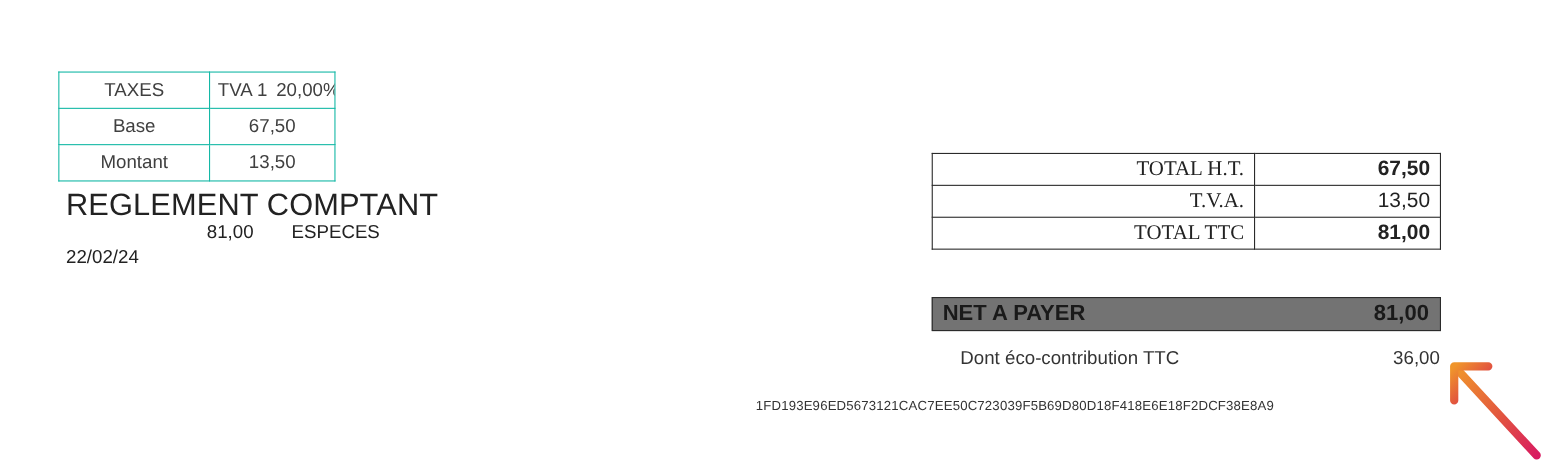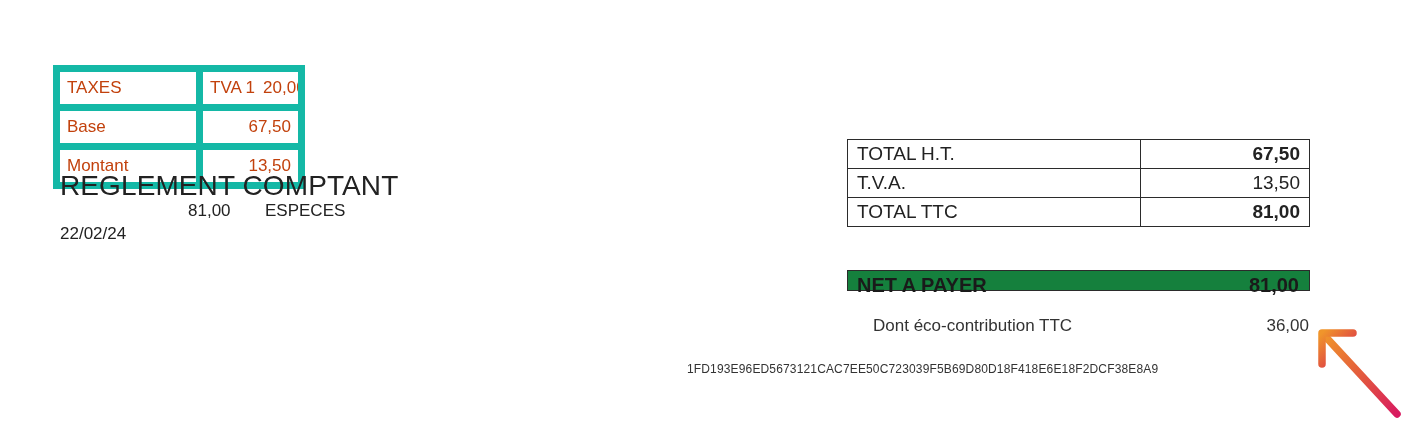--- a/index.html
+++ b/index.html
@@ -23,28 +23,29 @@
     left: 53px;
     top: 65px;
     width: 252px;
   }
   table.taxes {
     border-collapse: collapse;
     width: 252px;
     table-layout: fixed;
   }
   table.taxes td {
-    border: 7px solid #14b8a6;
+    border: 1px solid #14b8a6;
     height: 32px;
     padding: 0 7px;
     font-size: 17px;
-    color: #c2410c;
+    color: #404040;
     line-height: 32px;
     white-space: nowrap;
     overflow: hidden;
+    text-align: center;
   }
   td.tx-label { width: 122px; text-align: left; }
   td.tx-value { width: 130px; text-align: right; }
   td.tx-head-value {
     text-align: left;
     font-size: 14px;
     padding-left: 11px;
   }
   .tva-code { margin-right: 8px; }
 
@@ -87,33 +88,33 @@
   table.totals td {
     border: 1px solid #2b2b2b;
     height: 28px;
     line-height: 28px;
     font-size: 19px;
     color: #222222;
     padding: 0 9px;
     white-space: nowrap;
     overflow: hidden;
   }
-  td.tot-label { text-align: left; border-right: none; }
+  td.tot-label { text-align: right; border-right: none; font-family: Liberation Serif, serif; }
   td.tot-value { text-align: right; border-left: none; width: 150px; }
   td.bold { font-weight: bold; }
 
   
   #net-bar {
     position: absolute;
     left: 847px;
     top: 270px;
     width: 463px;
-    height: 21px;
+    height: 31px;
     box-sizing: border-box;
-    background: #15803d;
+    background: #737373;
     border: 1px solid #2b2b2b;
   }
   #net-bar .net-label {
     position: absolute;
     left: 9px;
     top: 0;
     line-height: 29px;
     font-size: 20px;
     font-weight: bold;
     color: #1a1a1a;

